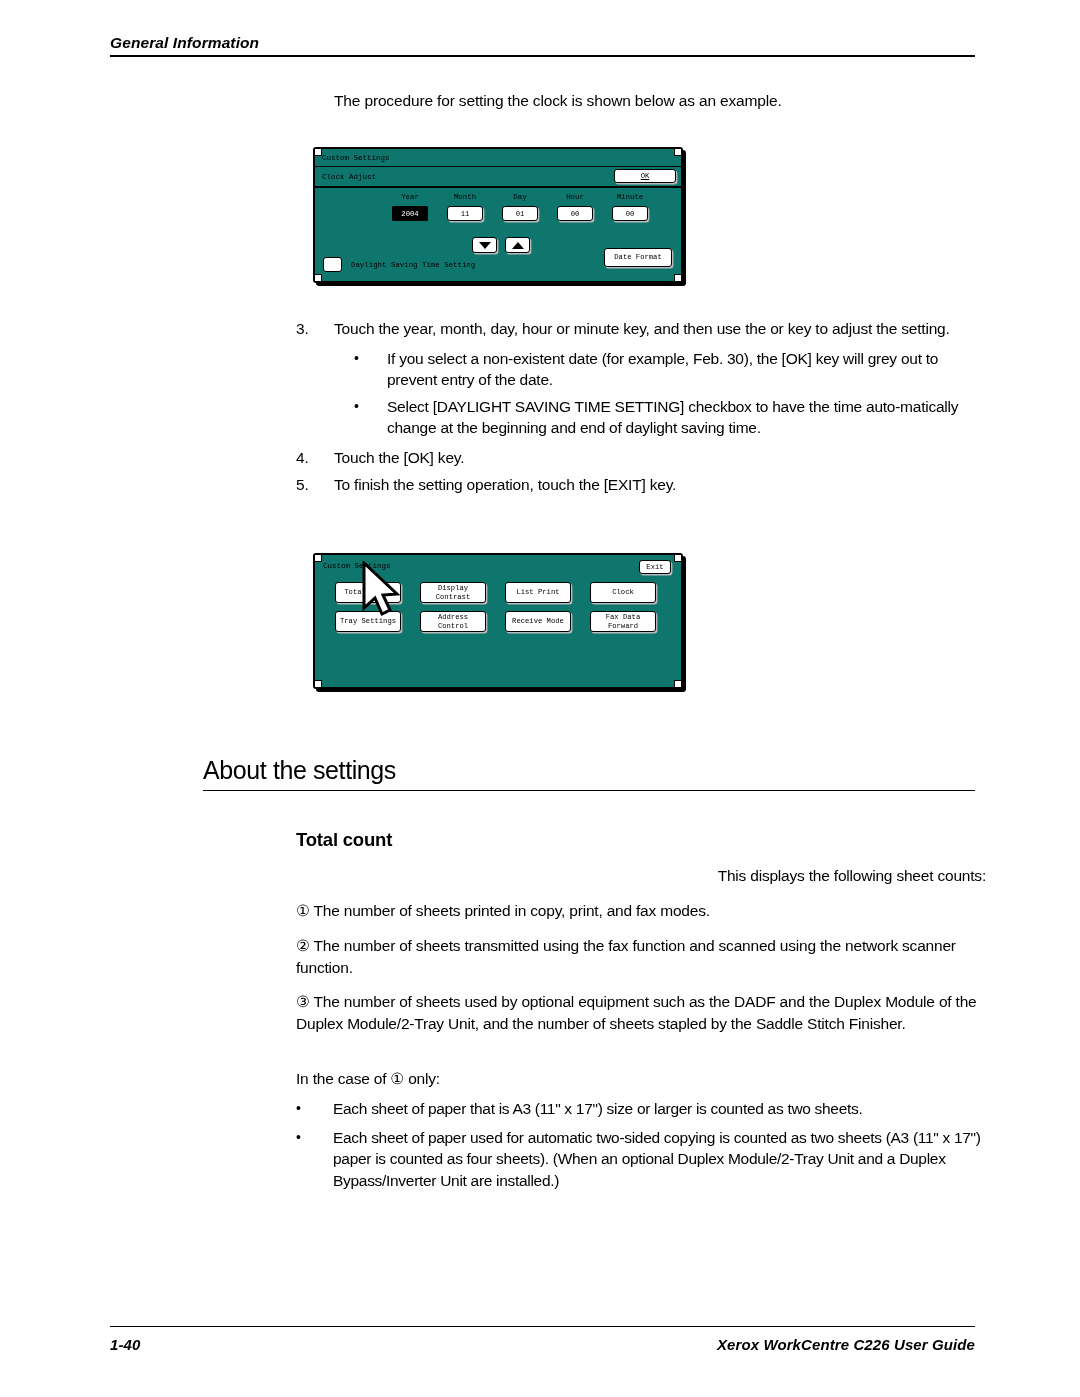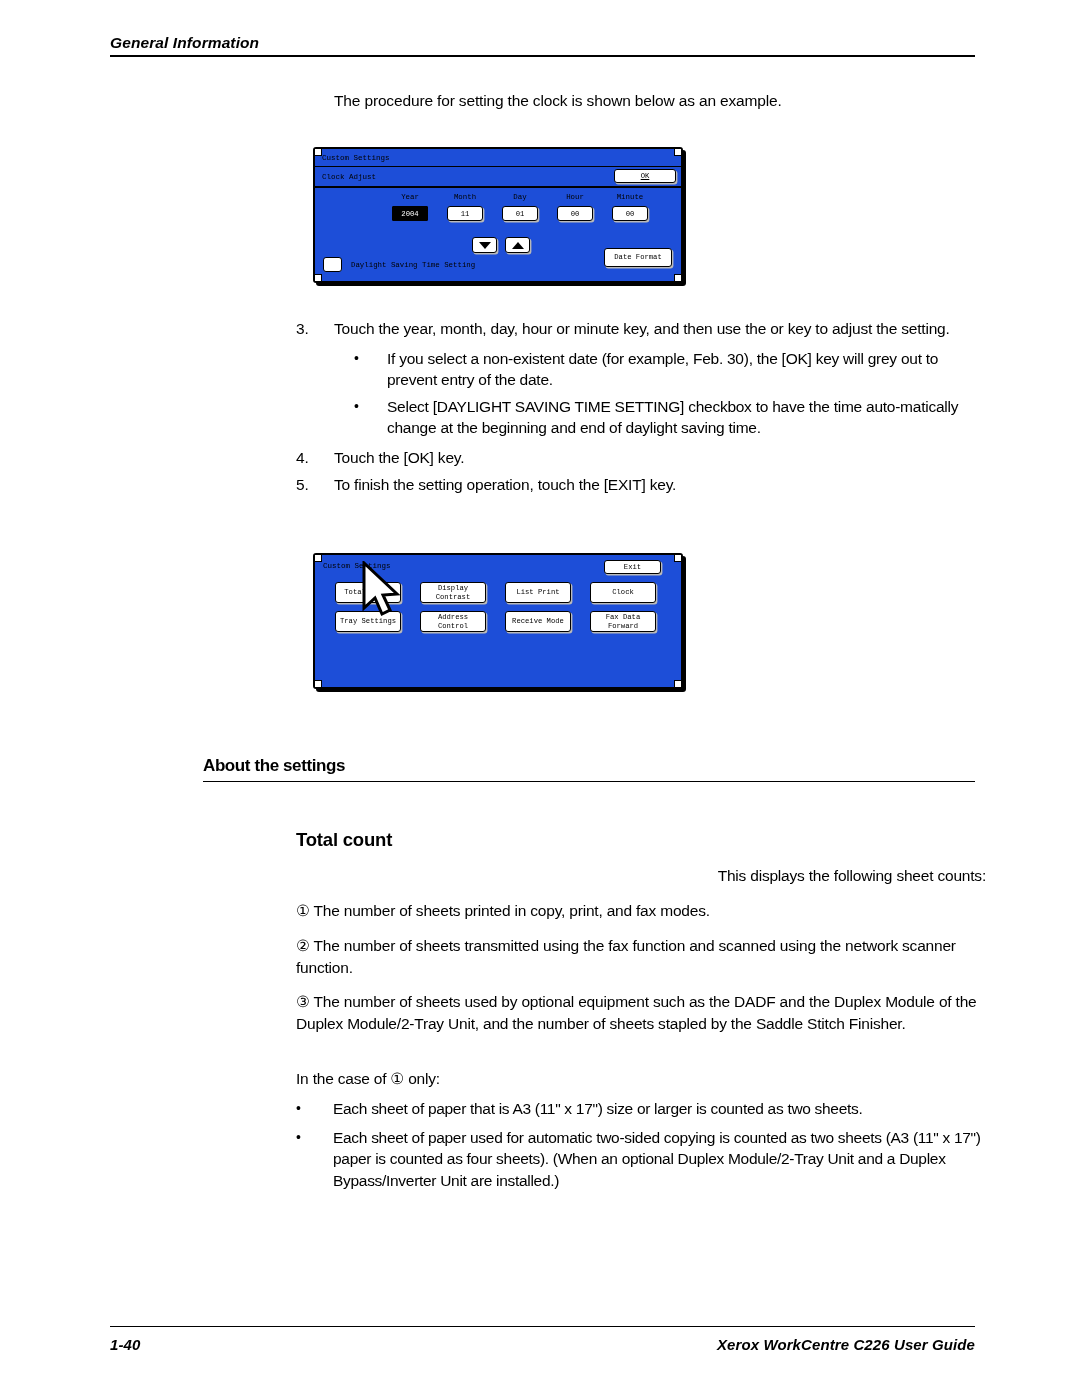--- a/index.html
+++ b/index.html
@@ -88,22 +88,22 @@
   }
 
   
   .h1-block {
     position: absolute;
     left: 203px;
     top: 756px;
     width: 772px;
   }
   .h1-block .h1-text {
-    font-size: 17px;
-    font-weight: bold;
+    font-size: 25px;
+    font-weight: normal;
     letter-spacing: -0.4px;
     padding-bottom: 5px;
   }
 
   .h2-text {
     position: absolute;
     left: 296px;
     top: 829px;
     font-size: 18.5px;
     font-weight: bold;
@@ -160,21 +160,21 @@
     font-size: 15px;
     font-style: italic;
     font-weight: bold;
     letter-spacing: 0.1px;
   }
 
   
   .lcd {
     position: absolute;
     box-sizing: border-box;
-    background: #1d4ed8;
+    background: #0f766e;
     border: 2.2px solid #000;
     border-radius: 3px;
     box-shadow: 3px 3px 0 0 #000;
     font-family: "Liberation Mono", monospace;
   }
   .lcd .corner {
     position: absolute;
     width: 6px;
     height: 6px;
     border: 1.5px solid #000;
@@ -339,23 +339,23 @@
     height: 136px;
   }
   .menu-title {
     position: absolute;
     left: 8px;
     top: 7px;
     font-size: 7.5px;
   }
   .btn-exit {
     position: absolute;
-    right: 20px;
+    right: 10px;
     top: 5px;
-    width: 57px;
+    width: 32px;
     height: 14px;
   }
   .menu-grid {
     position: absolute;
     left: 20px;
     top: 27px;
     width: 336px;
   }
   .menu-row {
     display: flex;

